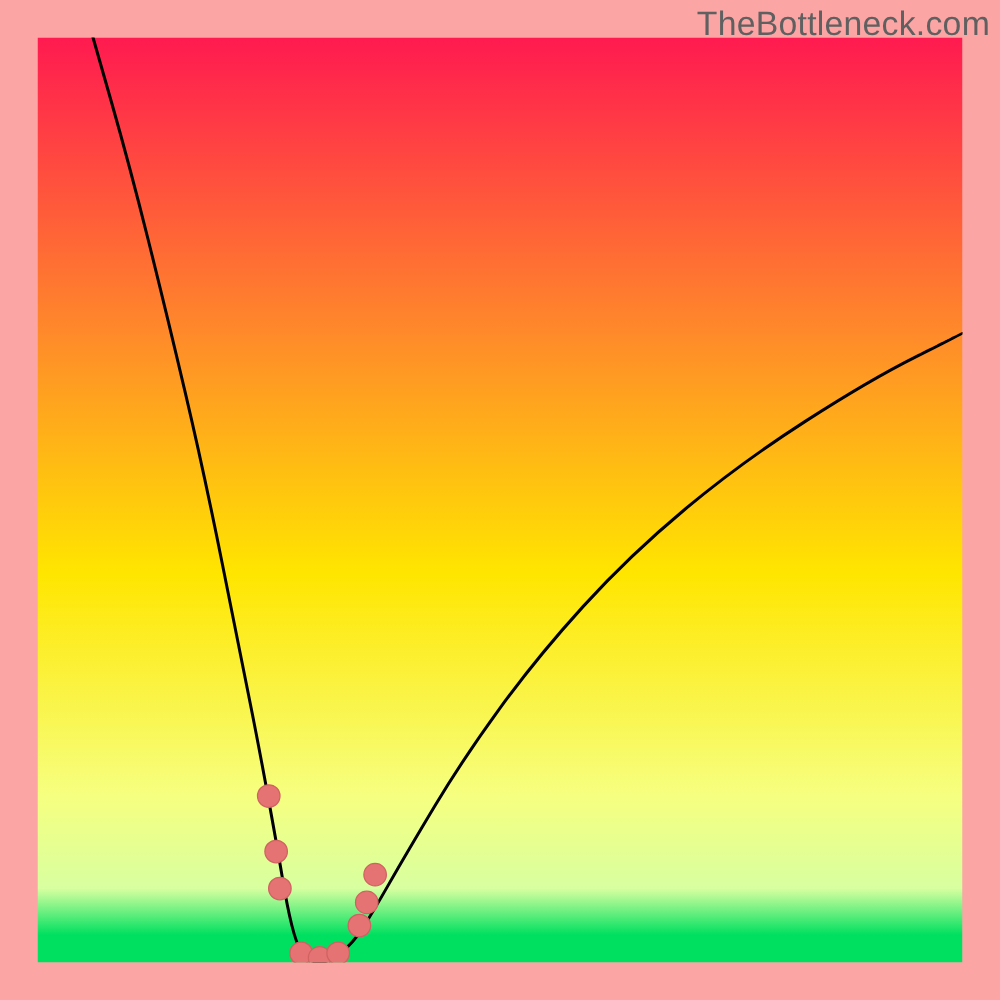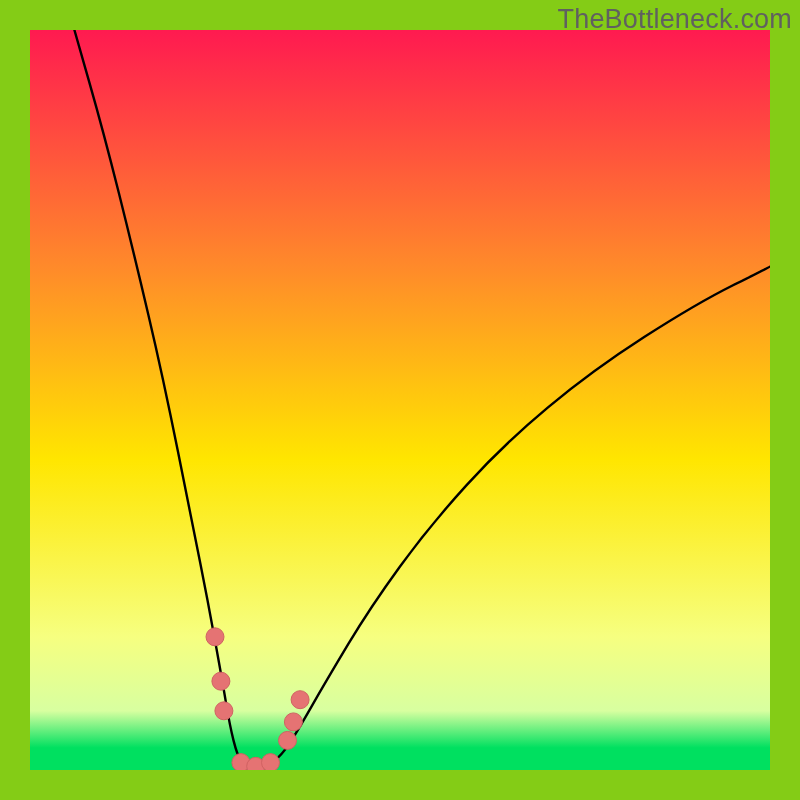--- a/index.html
+++ b/index.html
@@ -9,21 +9,21 @@
     height: 800px;
     background: #000000;
     overflow: hidden;
   }
   .frame {
     position: absolute;
     left: 0;
     top: 0;
     width: 800px;
     height: 800px;
-    background: #84cc16;
+    background: #fca5a5;
   }
   .watermark {
     position: absolute;
     top: 4px;
     right: 8px;
     color: #606060;
     font-family: Arial, Helvetica, sans-serif;
     font-size: 27px;
     font-weight: 400;
     letter-spacing: 0.2px;

